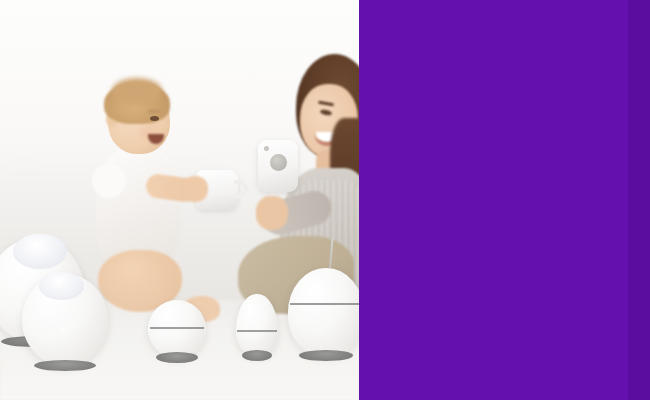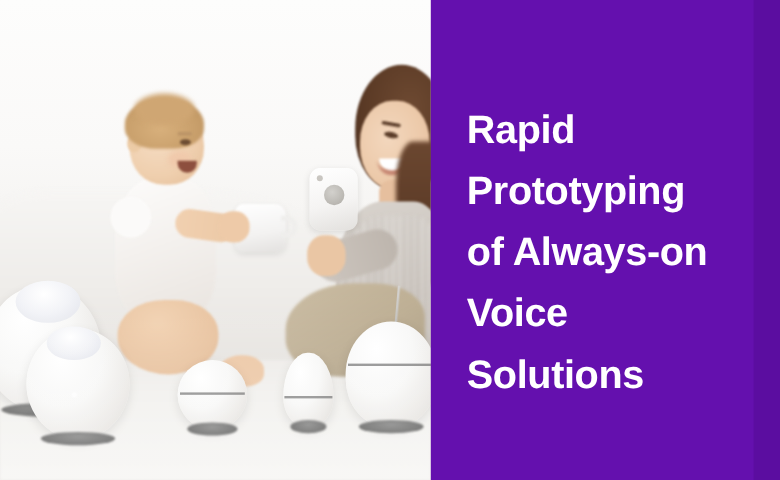--- a/index.html
+++ b/index.html
@@ -441,21 +441,16 @@
       <div class="body"></div>
       <div class="seam"></div>
       <div class="base"></div>
     </div>
 
     <div class="soft-blur-overlay"></div>
   </div>
 
 
   <div id="purple-panel">
-    <div id="headline">Rapid
-Prototyping
-of Always-on
-Voice
-Solutions</div>
     <div id="purple-edge"></div>
   </div>
 
 </div>
 
 </body></html>

